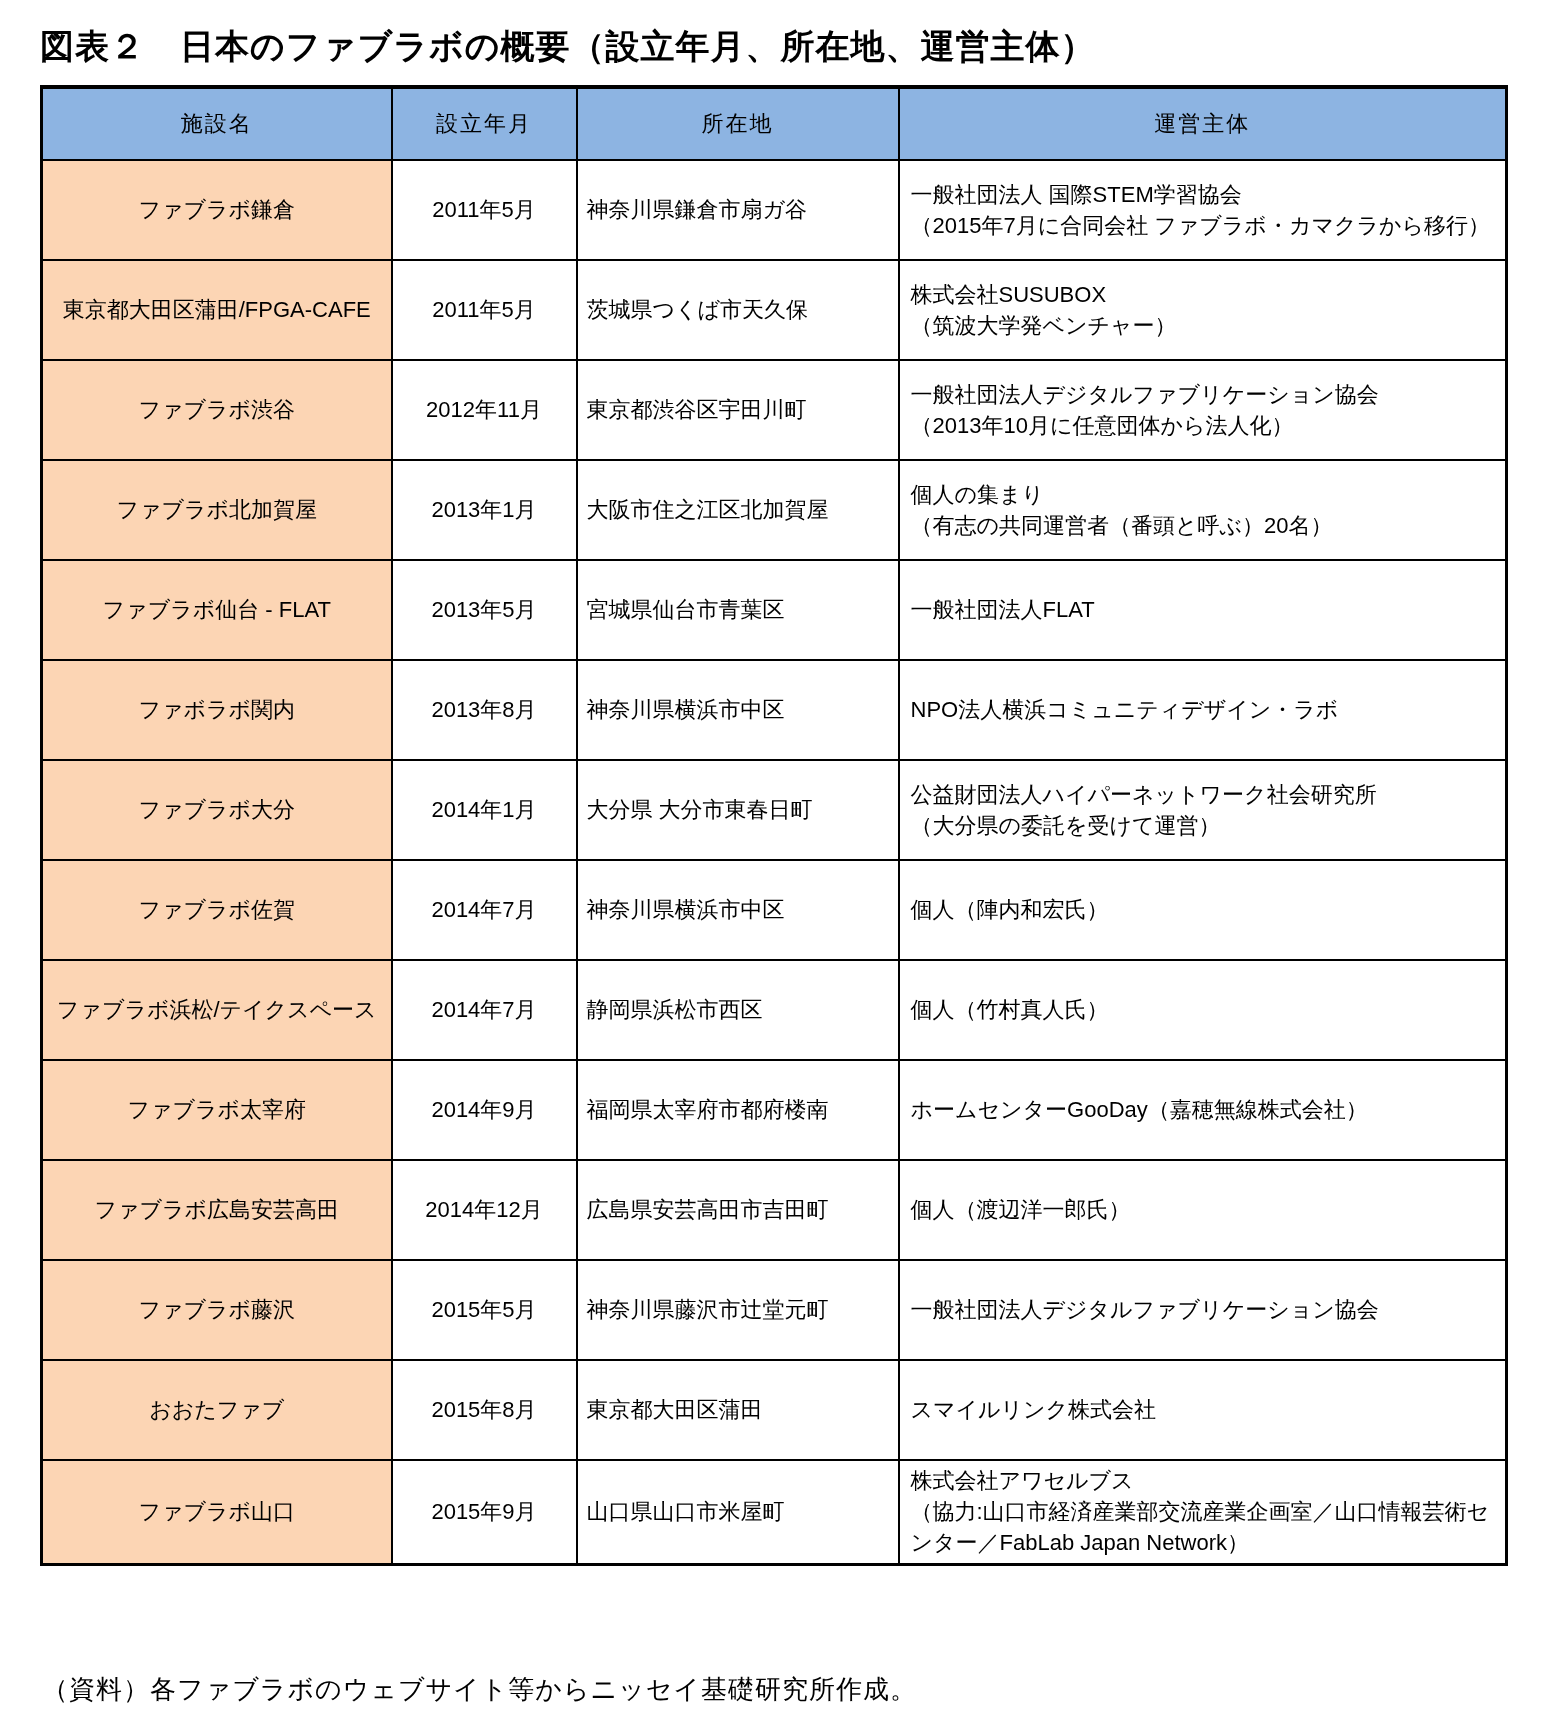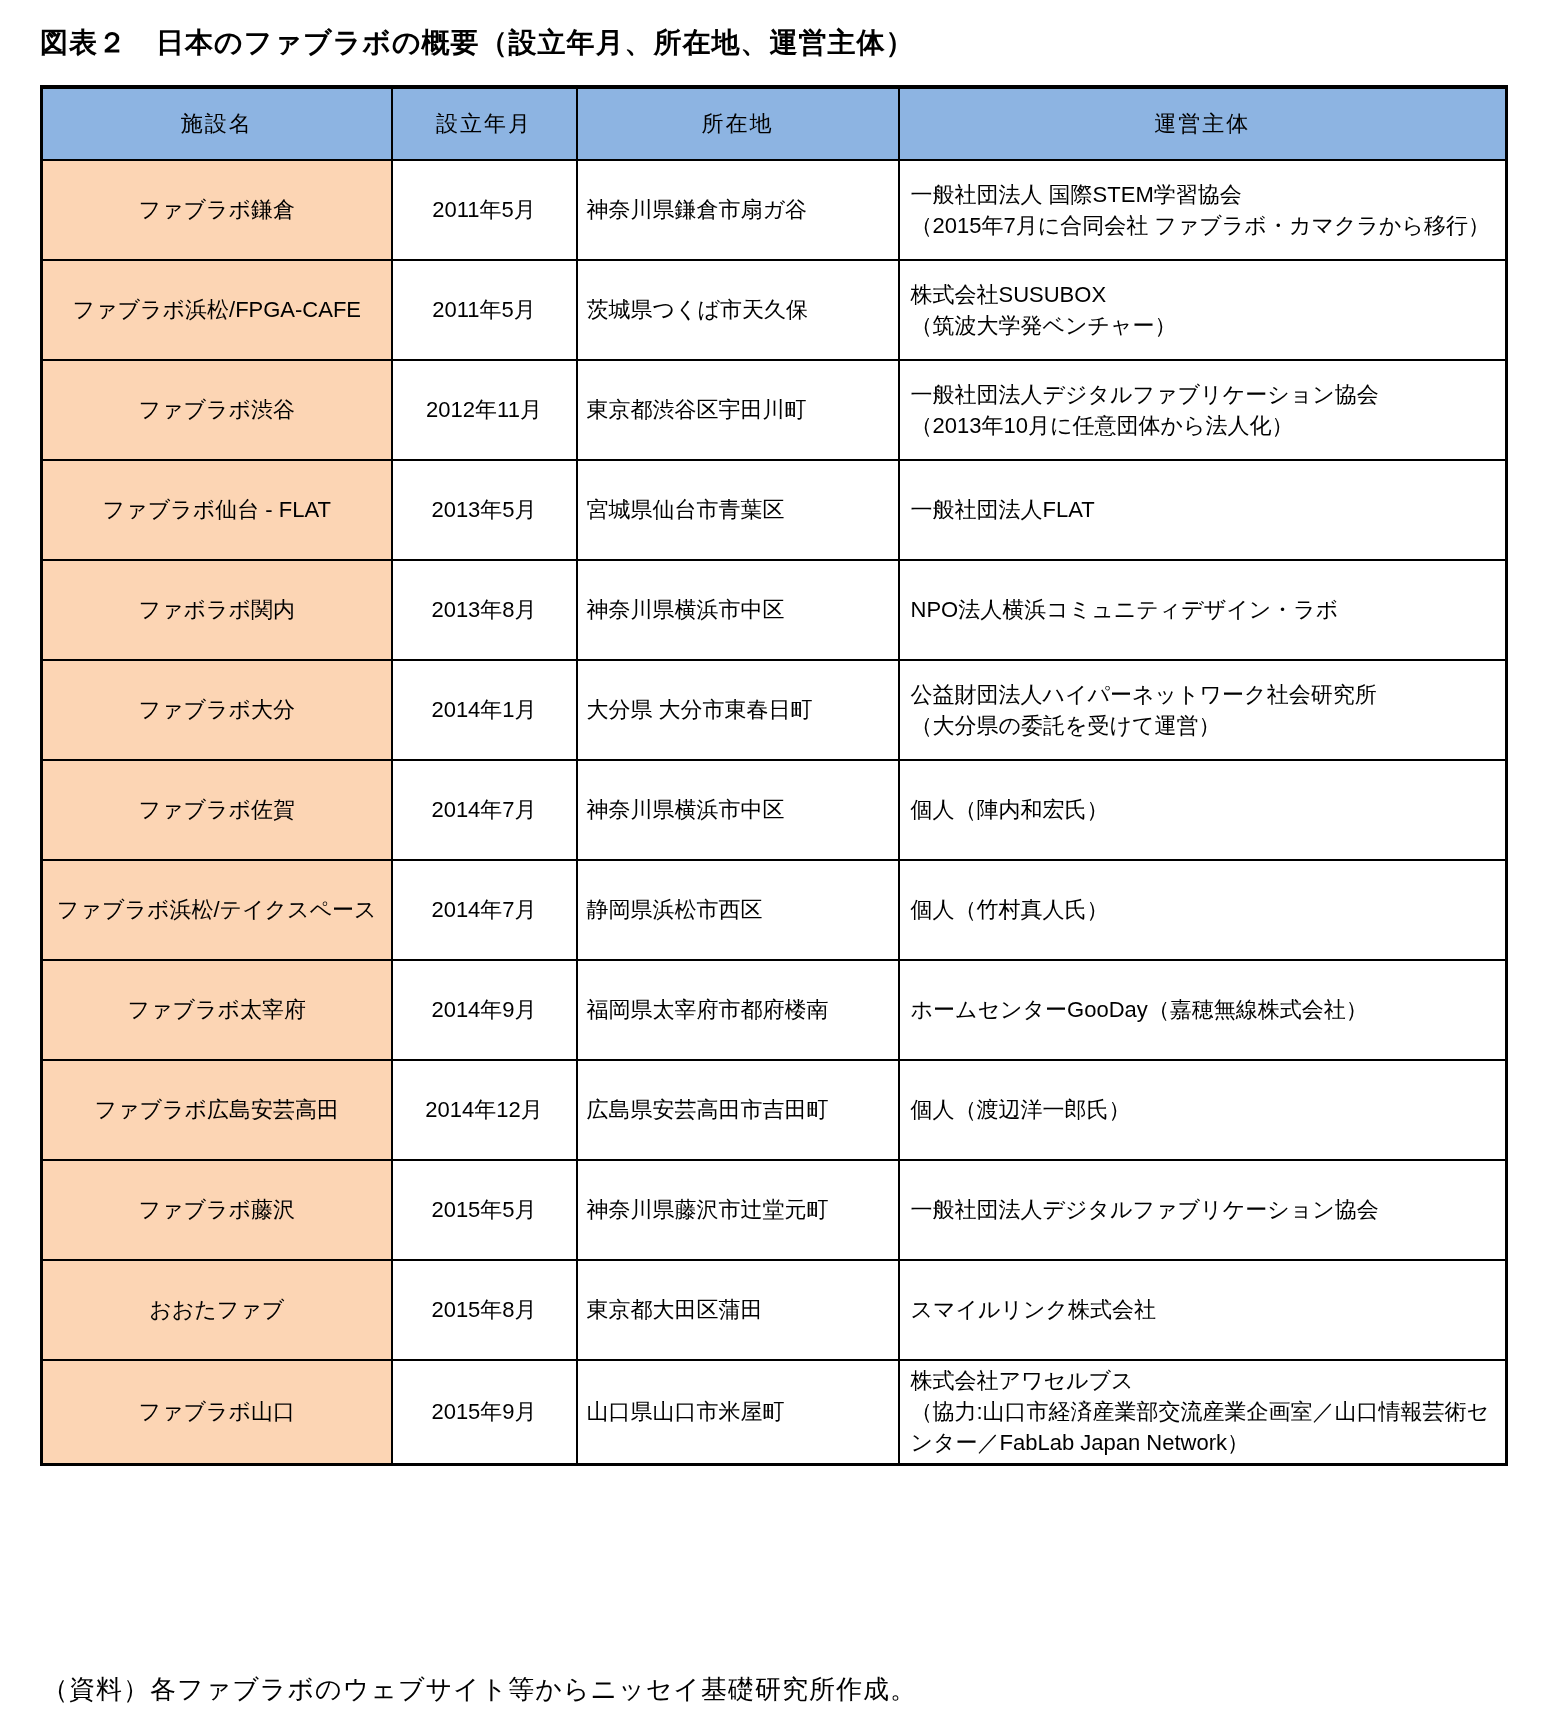--- a/index.html
+++ b/index.html
@@ -12,21 +12,21 @@
     position: relative;
     width: 1544px;
     height: 1731px;
     background: #ffffff;
     overflow: hidden;
   }
   .title {
     position: absolute;
     left: 40px;
     top: 24px;
-    font-size: 28px;
+    font-size: 34px;
     font-weight: bold;
     letter-spacing: 1px;
     white-space: nowrap;
   }
   table.fablab {
     position: absolute;
     left: 40px;
     top: 85px;
     width: 1465px;
     border-collapse: collapse;
@@ -105,34 +105,41 @@
     </thead>
     <tbody id="rows">
         <tr>
           <td class="name-cell">ファブラボ鎌倉</td>
           <td class="date-cell">2011年5月</td>
           <td class="loc-cell">神奈川県鎌倉市扇ガ谷</td>
           <td class="op-cell">一般社団法人 国際STEM学習協会
 （2015年7月に合同会社 ファブラボ・カマクラから移行）</td>
         </tr>
         <tr>
-          <td class="name-cell">ファブラボ浜松/FPGA-CAFE</td>
+          <td class="name-cell">東京都大田区蒲田/FPGA-CAFE</td>
           <td class="date-cell">2011年5月</td>
           <td class="loc-cell">茨城県つくば市天久保</td>
           <td class="op-cell">株式会社SUSUBOX
 （筑波大学発ベンチャー）</td>
         </tr>
         <tr>
           <td class="name-cell">ファブラボ渋谷</td>
           <td class="date-cell">2012年11月</td>
           <td class="loc-cell">東京都渋谷区宇田川町</td>
           <td class="op-cell">一般社団法人デジタルファブリケーション協会
 （2013年10月に任意団体から法人化）</td>
         </tr>
         <tr>
+          <td class="name-cell">ファブラボ北加賀屋</td>
+          <td class="date-cell">2013年1月</td>
+          <td class="loc-cell">大阪市住之江区北加賀屋</td>
+          <td class="op-cell">個人の集まり
+（有志の共同運営者（番頭と呼ぶ）20名）</td>
+        </tr>
+        <tr>
           <td class="name-cell">ファブラボ仙台 - FLAT</td>
           <td class="date-cell">2013年5月</td>
           <td class="loc-cell">宮城県仙台市青葉区</td>
           <td class="op-cell">一般社団法人FLAT</td>
         </tr>
         <tr>
           <td class="name-cell">ファボラボ関内</td>
           <td class="date-cell">2013年8月</td>
           <td class="loc-cell">神奈川県横浜市中区</td>
           <td class="op-cell">NPO法人横浜コミュニティデザイン・ラボ</td>

